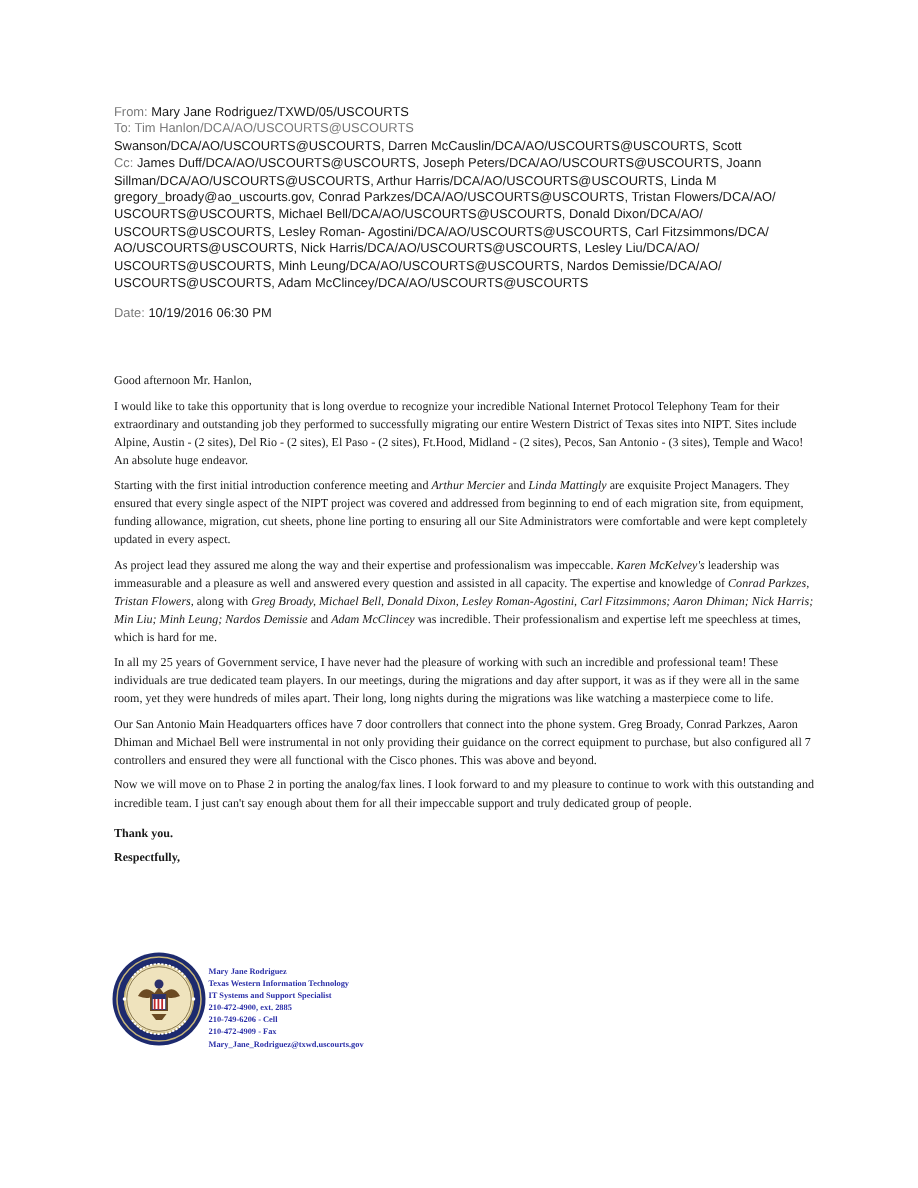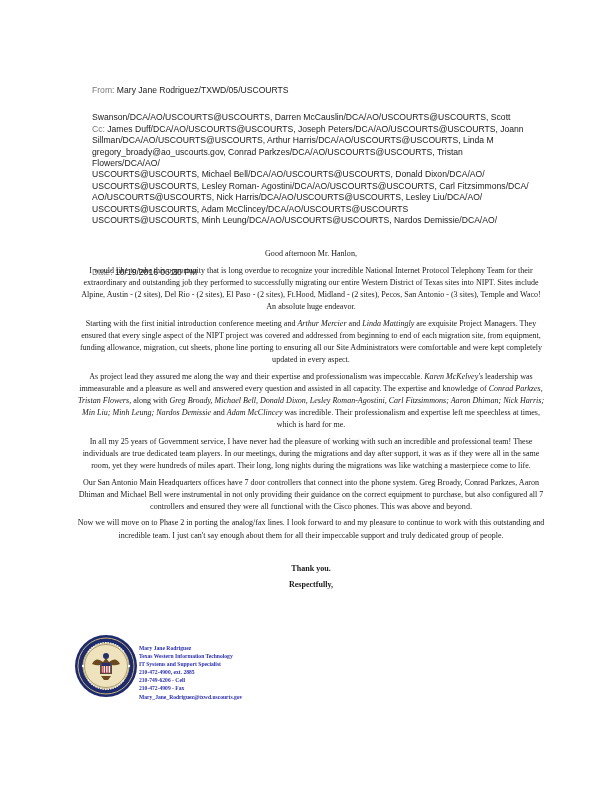--- a/index.html
+++ b/index.html
@@ -3,53 +3,54 @@
 <meta charset="utf-8">
 <style>
   html, body { margin: 0; padding: 0; background: #ffffff; }
   body { width: 612px; height: 792px; position: relative; overflow: hidden; }
   .header {
     position: absolute; left: 76px; top: 69px; width: 470px;
     font-family: "Liberation Sans", sans-serif; font-size: 8.6px; line-height: 11.4px; color: #1a1a1a;
   }
   .header .lbl { color: #7a7a7a; }
   .header .to-line { color: #7a7a7a; }
-  .header .row { margin: 16px; }
+  .header .row { margin: 0; }
   .header .spacer { height: 9px; }
   .body {
     position: absolute; left: 76px; top: 248px; width: 470px;
-    font-family: "Liberation Serif", serif; font-size: 8.05px; line-height: 12.1px; color: #1a1a1a; text-align: center;
+    font-family: "Liberation Serif", serif; font-size: 8.05px; line-height: 12.1px; color: #1a1a1a;
   }
   .body p { margin: 0 0 4.6px 0; }
   .body i { }
-  .body .closing { font-weight: bold; margin-top: 21px; }
+  .body .closing { font-weight: bold; margin-top: 8px; }
   .body .closing2 { font-weight: bold; }
   .sig { position: absolute; left: 74px; top: 634px; width: 240px; height: 72px; }
   .seal { position: absolute; left: 0; top: 0; width: 64px; height: 64px; }
   .sig-text {
     position: absolute; left: 65px; top: 10px;
     font-family: "Liberation Serif", serif; font-weight: bold; font-size: 5.6px; line-height: 8.1px; color: #2b2fa8;
     white-space: nowrap;
   }
 </style>
 </head>
 <body>
 
 <div class="header">
   <div class="row"><span class="lbl">From:</span> <span>Mary Jane Rodriguez/TXWD/05/USCOURTS</span></div>
+  <div class="row to-line"><span>To:</span> <span>Tim Hanlon/DCA/AO/USCOURTS@USCOURTS</span></div>
   <div class="row">
     <div>Swanson/DCA/AO/USCOURTS@USCOURTS, Darren McCauslin/DCA/AO/USCOURTS@USCOURTS, Scott</div>
     <div><span class="lbl">Cc:</span> <span>James Duff/DCA/AO/USCOURTS@USCOURTS, Joseph Peters/DCA/AO/USCOURTS@USCOURTS, Joann</span></div>
     <div>Sillman/DCA/AO/USCOURTS@USCOURTS, Arthur Harris/DCA/AO/USCOURTS@USCOURTS, Linda M</div>
     <div>gregory_broady@ao_uscourts.gov, Conrad Parkzes/DCA/AO/USCOURTS@USCOURTS, Tristan Flowers/DCA/AO/</div>
     <div>USCOURTS@USCOURTS, Michael Bell/DCA/AO/USCOURTS@USCOURTS, Donald Dixon/DCA/AO/</div>
     <div>USCOURTS@USCOURTS, Lesley Roman- Agostini/DCA/AO/USCOURTS@USCOURTS, Carl Fitzsimmons/DCA/</div>
     <div>AO/USCOURTS@USCOURTS, Nick Harris/DCA/AO/USCOURTS@USCOURTS, Lesley Liu/DCA/AO/</div>
+    <div>USCOURTS@USCOURTS, Minh Leung/DCA/AO/USCOURTS@USCOURTS, Nardos Demissie/DCA/AO/</div>
     <div>USCOURTS@USCOURTS, Adam McClincey/DCA/AO/USCOURTS@USCOURTS</div>
-    <div>USCOURTS@USCOURTS, Minh Leung/DCA/AO/USCOURTS@USCOURTS, Nardos Demissie/DCA/AO/</div>
   </div>
   <div class="spacer"></div>
   <div class="row"><span class="lbl">Date:</span> <span>10/19/2016 06:30 PM</span></div>
 </div>
 
 <div class="body">
   <p>Good afternoon Mr. Hanlon,</p>
   <p>I would like to take this opportunity that is long overdue to recognize your incredible National Internet Protocol Telephony Team for their extraordinary and outstanding job they performed to successfully migrating our entire Western District of Texas sites into NIPT. Sites include Alpine, Austin - (2 sites), Del Rio - (2 sites), El Paso - (2 sites), Ft.Hood, Midland - (2 sites), Pecos, San Antonio - (3 sites), Temple and Waco! An absolute huge endeavor.</p>
   <p><span>Starting with the first initial introduction conference meeting and </span><i>Arthur Mercier</i><span> and </span><i>Linda Mattingly</i><span> are exquisite Project Managers. They ensured that every single aspect of the NIPT project was covered and addressed from beginning to end of each migration site, from equipment, funding allowance, migration, cut sheets, phone line porting to ensuring all our Site Administrators were comfortable and were kept completely updated in every aspect.</span></p>
   <p><span>As project lead they assured me along the way and their expertise and professionalism was impeccable. </span><i>Karen McKelvey's</i><span> leadership was immeasurable and a pleasure as well and answered every question and assisted in all capacity. The expertise and knowledge of </span><i>Conrad Parkzes, Tristan Flowers,</i><span> along with </span><i>Greg Broady, Michael Bell, Donald Dixon, Lesley Roman-Agostini, Carl Fitzsimmons; Aaron Dhiman; Nick Harris; Min Liu; Minh Leung; Nardos Demissie</i><span> and </span><i>Adam McClincey</i><span> was incredible. Their professionalism and expertise left me speechless at times, which is hard for me.</span></p>

